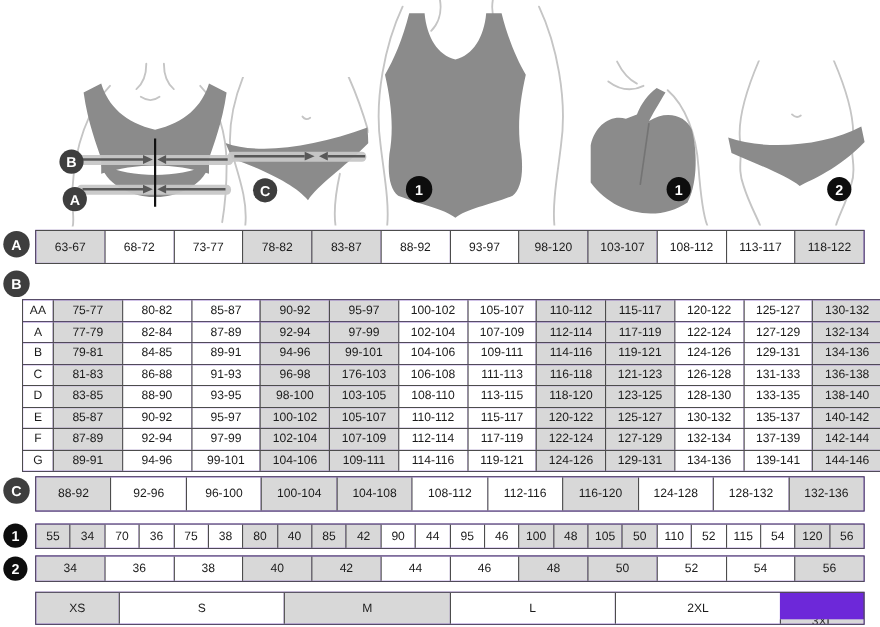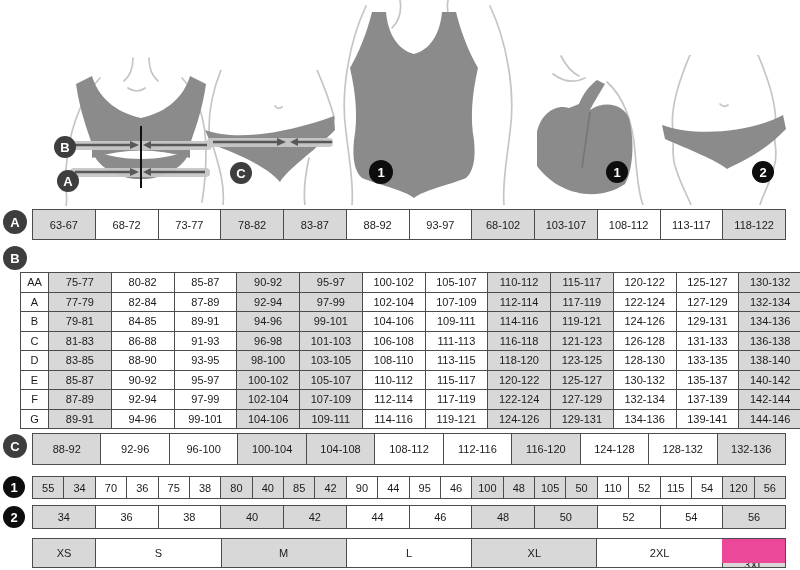--- a/index.html
+++ b/index.html
@@ -11,21 +11,21 @@
   svg.fig { position: absolute; }
   .badge {
     position: absolute; border-radius: 50%; color: #fff;
     display: flex; align-items: center; justify-content: center;
     font-weight: bold; font-size: 13px; line-height: 1;
   }
   .badge.dark  { background: #3e3e3e; }
   .badge.black { background: #0d0d0d; }
   .grid {
     position: absolute; border: 1px solid #4c4c4c; display: flex;
-    background: #ec4899;
+    background: #6d28d9;
   }
   .cell {
     flex: 1; display: flex; align-items: center; justify-content: center;
     font-size: 11px; color: #1b1b1b; background: #fff; white-space: nowrap;
     overflow: hidden;
   }
   .cell.gray { background: #d8d8d8; }
   .cell + .cell { border-left: 1px solid #4c4c4c; }
   #table-b { flex-direction: column; }
   .trow { display: flex; flex: 1; }
@@ -150,21 +150,21 @@
   <div class="badge black" id="badge-2">2</div>
 
   <div class="grid" id="row-a">
       <div class="cell gray">63-67</div>
       <div class="cell">68-72</div>
       <div class="cell">73-77</div>
       <div class="cell gray">78-82</div>
       <div class="cell gray">83-87</div>
       <div class="cell">88-92</div>
       <div class="cell">93-97</div>
-      <div class="cell gray">68-102</div>
+      <div class="cell gray">98-120</div>
       <div class="cell gray">103-107</div>
       <div class="cell">108-112</div>
       <div class="cell">113-117</div>
       <div class="cell gray">118-122</div>
     </div>
   <div class="grid" id="table-b">
       <div class="trow">
         <div class="cell label">AA</div>
         <div class="cell gray">75-77</div>
         <div class="cell">80-82</div>
@@ -208,21 +208,21 @@
         <div class="cell">124-126</div>
         <div class="cell">129-131</div>
         <div class="cell gray">134-136</div>
       </div>
       <div class="trow">
         <div class="cell label">C</div>
         <div class="cell gray">81-83</div>
         <div class="cell">86-88</div>
         <div class="cell">91-93</div>
         <div class="cell gray">96-98</div>
-        <div class="cell gray">101-103</div>
+        <div class="cell gray">176-103</div>
         <div class="cell">106-108</div>
         <div class="cell">111-113</div>
         <div class="cell gray">116-118</div>
         <div class="cell gray">121-123</div>
         <div class="cell">126-128</div>
         <div class="cell">131-133</div>
         <div class="cell gray">136-138</div>
       </div>
       <div class="trow">
         <div class="cell label">D</div>
@@ -336,18 +336,17 @@
       <div class="cell gray">50</div>
       <div class="cell">52</div>
       <div class="cell">54</div>
       <div class="cell gray">56</div>
     </div>
   <div class="grid" id="row-sizes">
       <div class="cell gray" style="flex: 1 1 0%;">XS</div>
       <div class="cell" style="flex: 2 1 0%;">S</div>
       <div class="cell gray" style="flex: 2 1 0%;">M</div>
       <div class="cell" style="flex: 2 1 0%;">L</div>
-      <div class="cell gray" style="flex: 2 1 0%;">XL</div>
       <div class="cell" style="flex: 2 1 0%;">2XL</div>
       <div class="cell gray" style="flex: 1 1 0%; margin-top: 24px;">3XL</div>
     </div>
 
 </div>
 
 </body></html>

